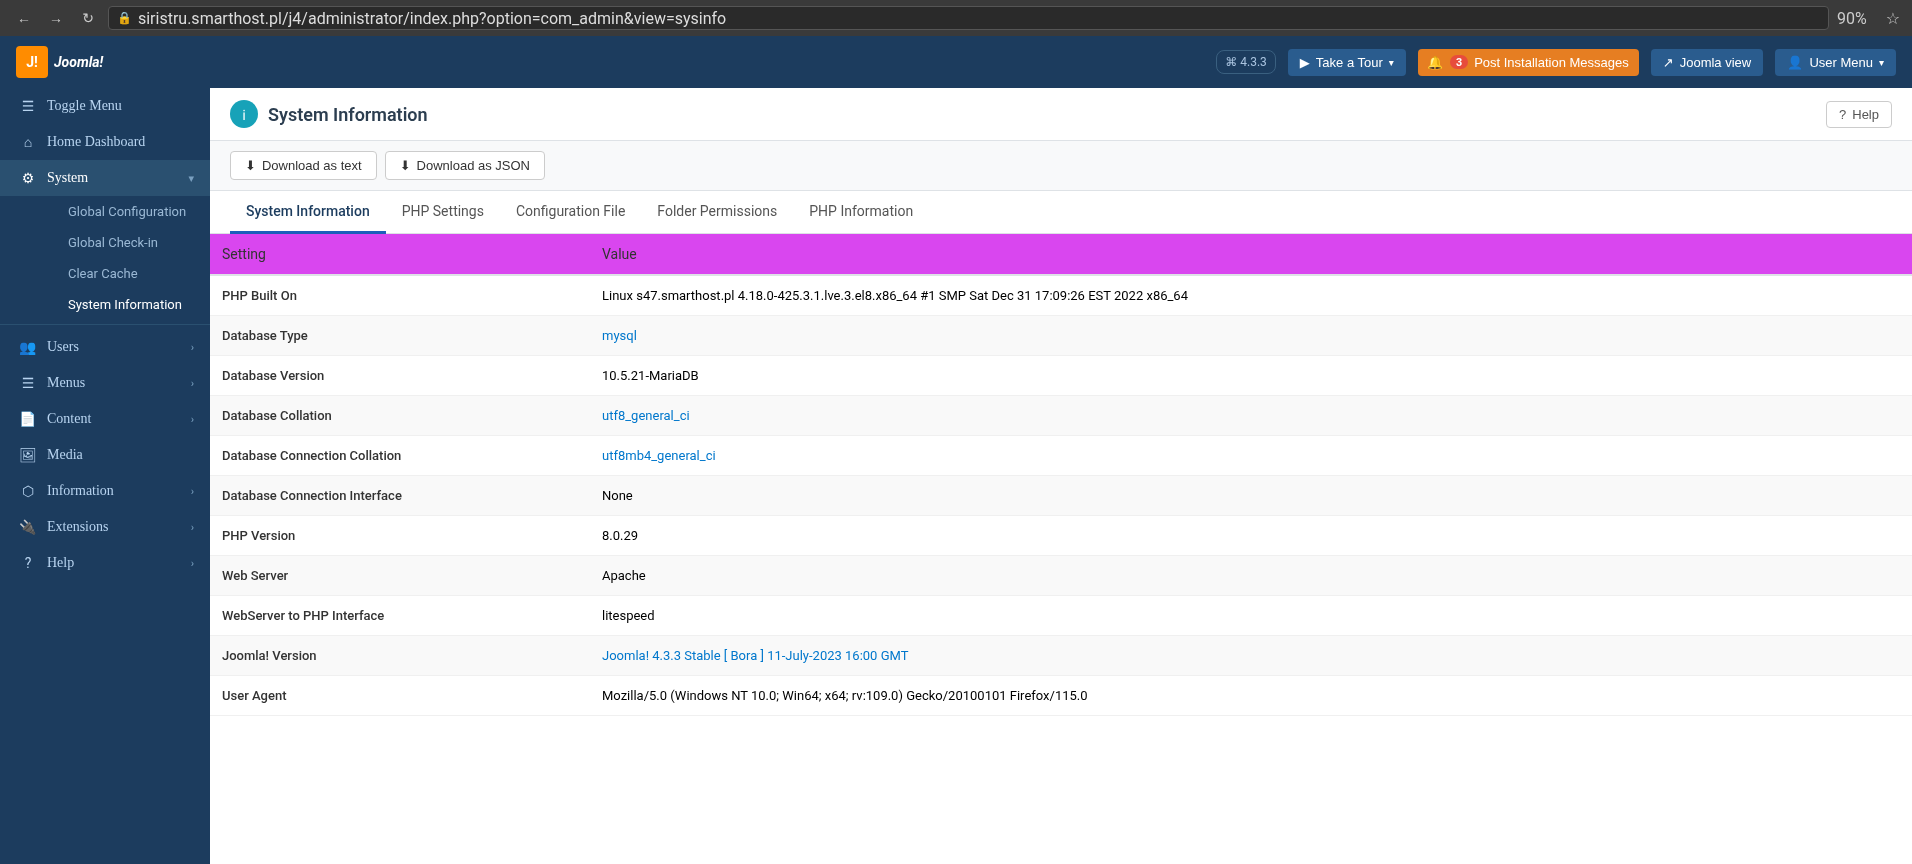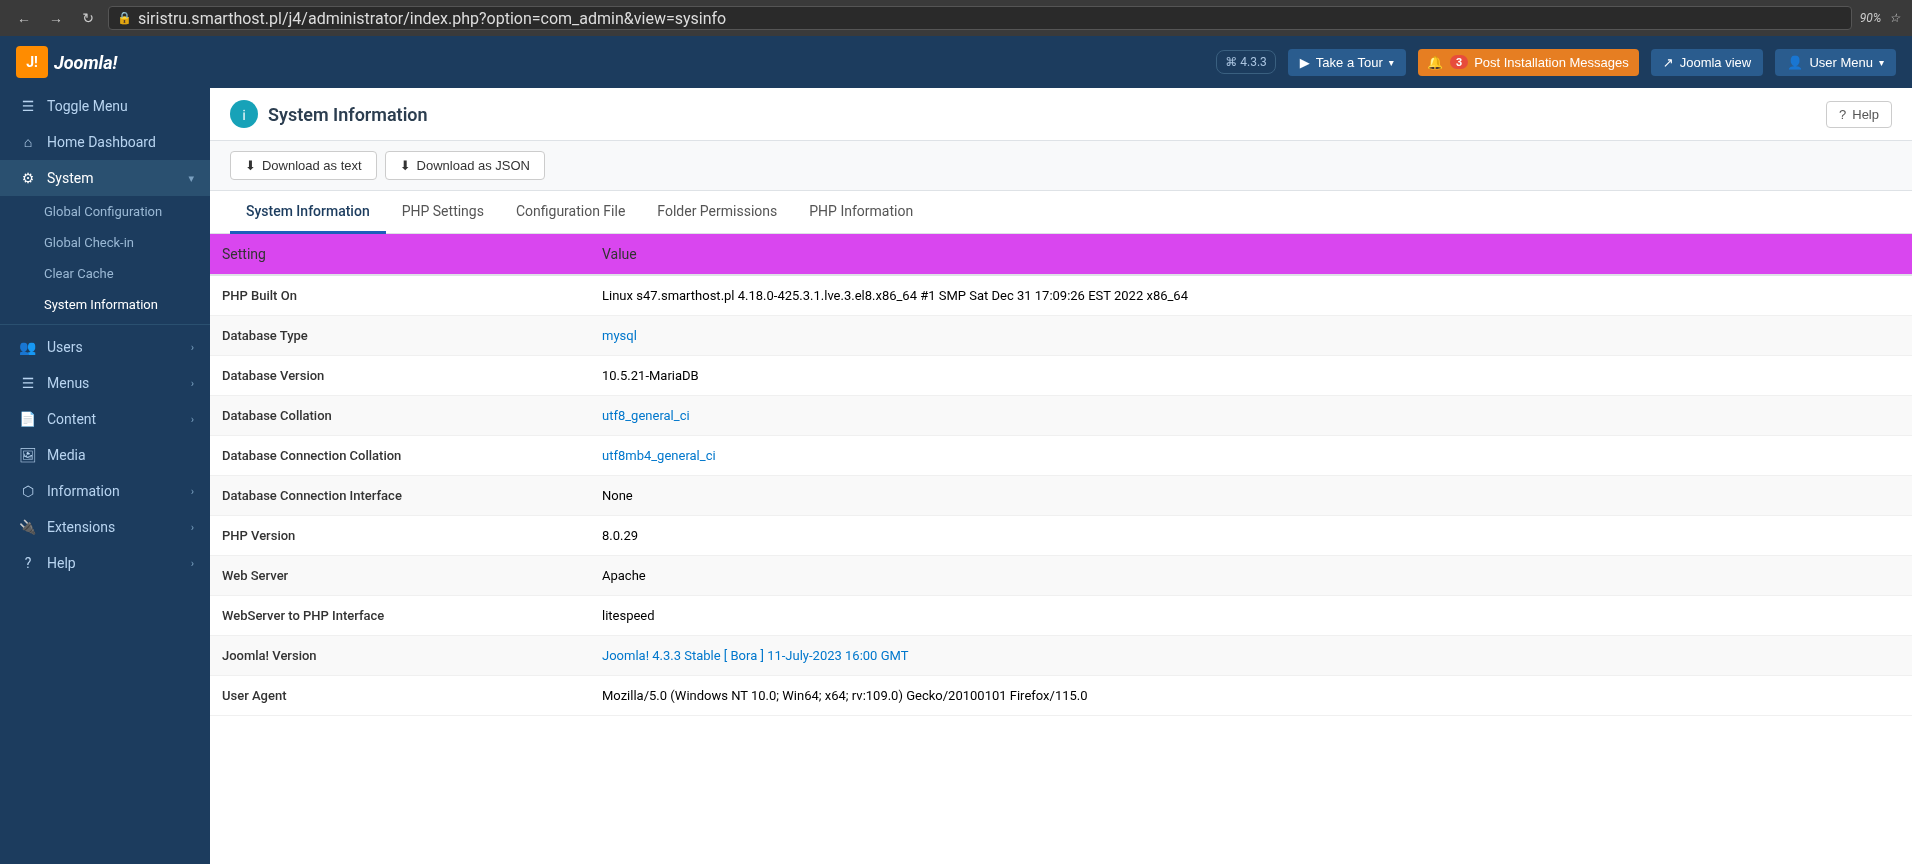--- a/index.html
+++ b/index.html
@@ -28,21 +28,21 @@
       border-radius: 4px;
       height: 24px;
       color: #eee;
       font-size: 12px;
       padding: 0 8px;
       display: flex;
       align-items: center;
       gap: 6px;
     }
     .browser-url-text { color: #ddd; font-size: 16px; }
-    .browser-right { display: flex; align-items: center; gap: 8px; color: #ccc; font-size: 12px; font-style: italic; }
+    .browser-right { display: flex; align-items: center; gap: 19px; color: #ccc; font-size: 16px; }
 
     
     .app-container { display: flex; flex: 1; overflow: hidden; }
 
     
     .top-nav {
       background: #1c3c5e;
       height: 52px;
       display: flex;
       align-items: center;
@@ -112,25 +112,25 @@
     }
     .sidebar-item {
       display: flex; align-items: center; gap: 10px;
       padding: 10px 16px;
       color: #b8d4f0;
       cursor: pointer;
       font-size: 14px;
       border-left: 3px solid transparent;
     }
     .sidebar-item-icon { width: 18px; text-align: center; flex-shrink: 0; }
-    .sidebar-item-label { flex: 1; }
+    .sidebar-item-label { flex: 1; font-family: Liberation Serif, serif; }
     .sidebar-item-arrow { font-size: 11px; color: #7aa0c0; }
     .sidebar-sub-item {
       display: flex; align-items: center;
-      padding: 8px 16px 8px 44px;
+      padding: 8px 16px 8px 68px;
       color: #9ab8d4;
       cursor: pointer;
       font-size: 13px;
     }
     .sidebar-sub-item.active { color: white; }
     .sidebar-divider { height: 1px; background: #2a5070; margin: 4px 0; }
 
     
     .main-content {
       flex: 1;
@@ -255,21 +255,21 @@
     <span>90%</span>
     <span>☆</span>
   </div>
 </div>
 
 <div class="top-nav">
   <div class="joomla-logo">
     <div class="joomla-logo-icon">
       <span>J!</span>
     </div>
-    <span style="color:white;font-size:18px;font-style:italic;font-weight:bold;">Joomla!</span>
+    <span style="color:white;font-size:14px;font-style:italic;font-weight:bold;">Joomla!</span>
   </div>
   <div class="top-nav-spacer"></div>
   <span class="top-nav-version">⌘ 4.3.3</span>
   <button class="top-nav-btn">
     <span>▶</span>
     <span>Take a Tour</span>
     <span style="font-size:10px;">▾</span>
   </button>
   <button class="top-nav-notif">
     <span>🔔</span>

